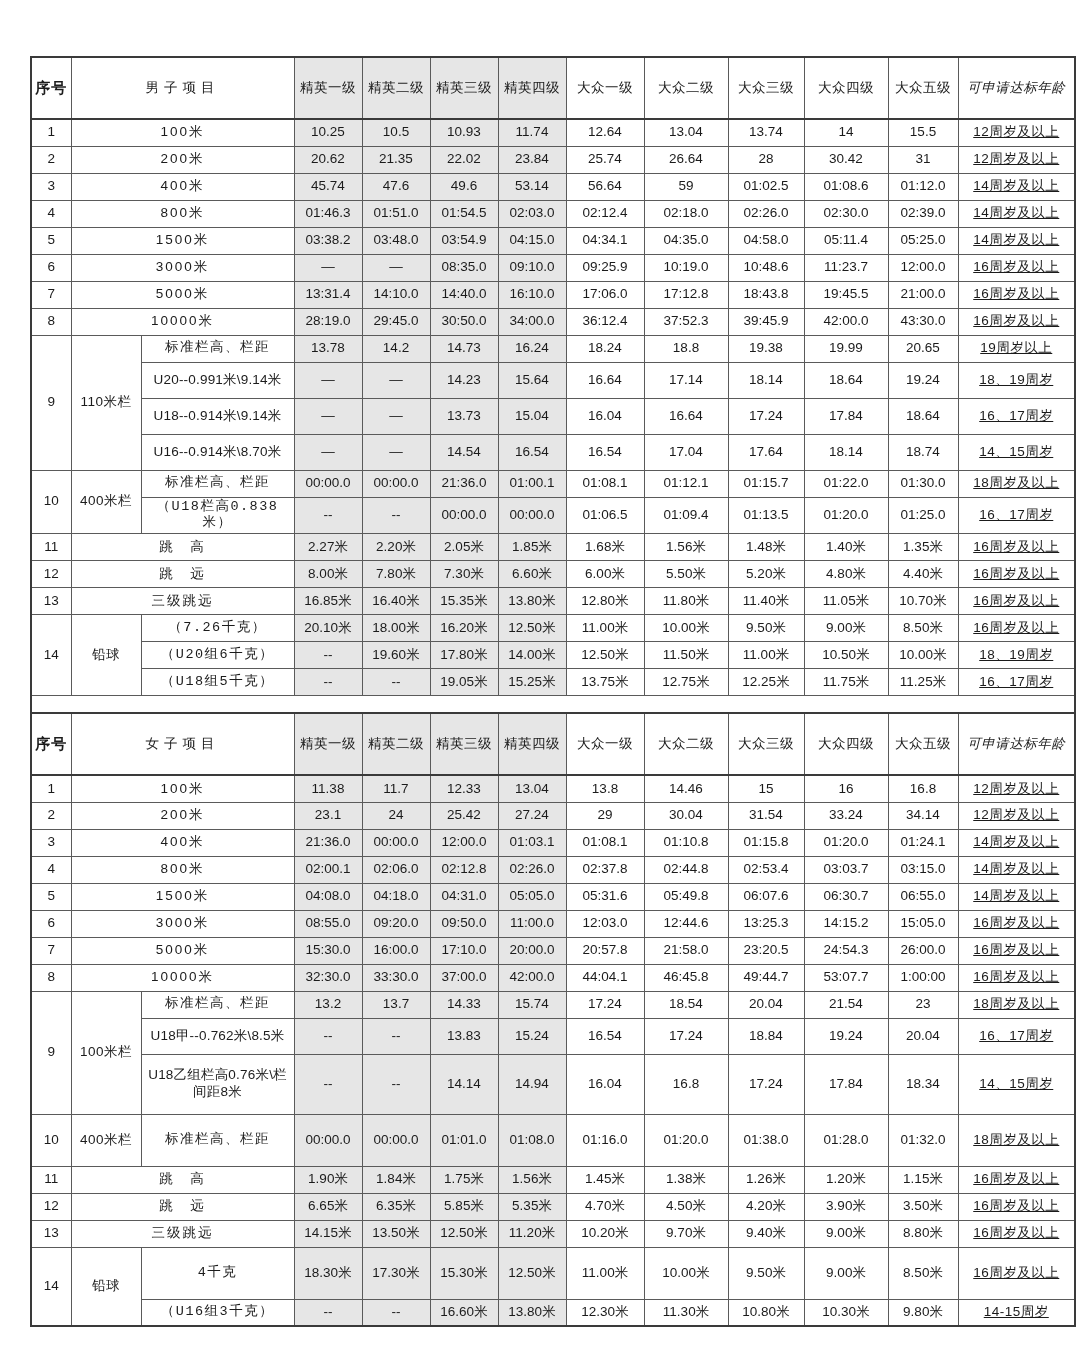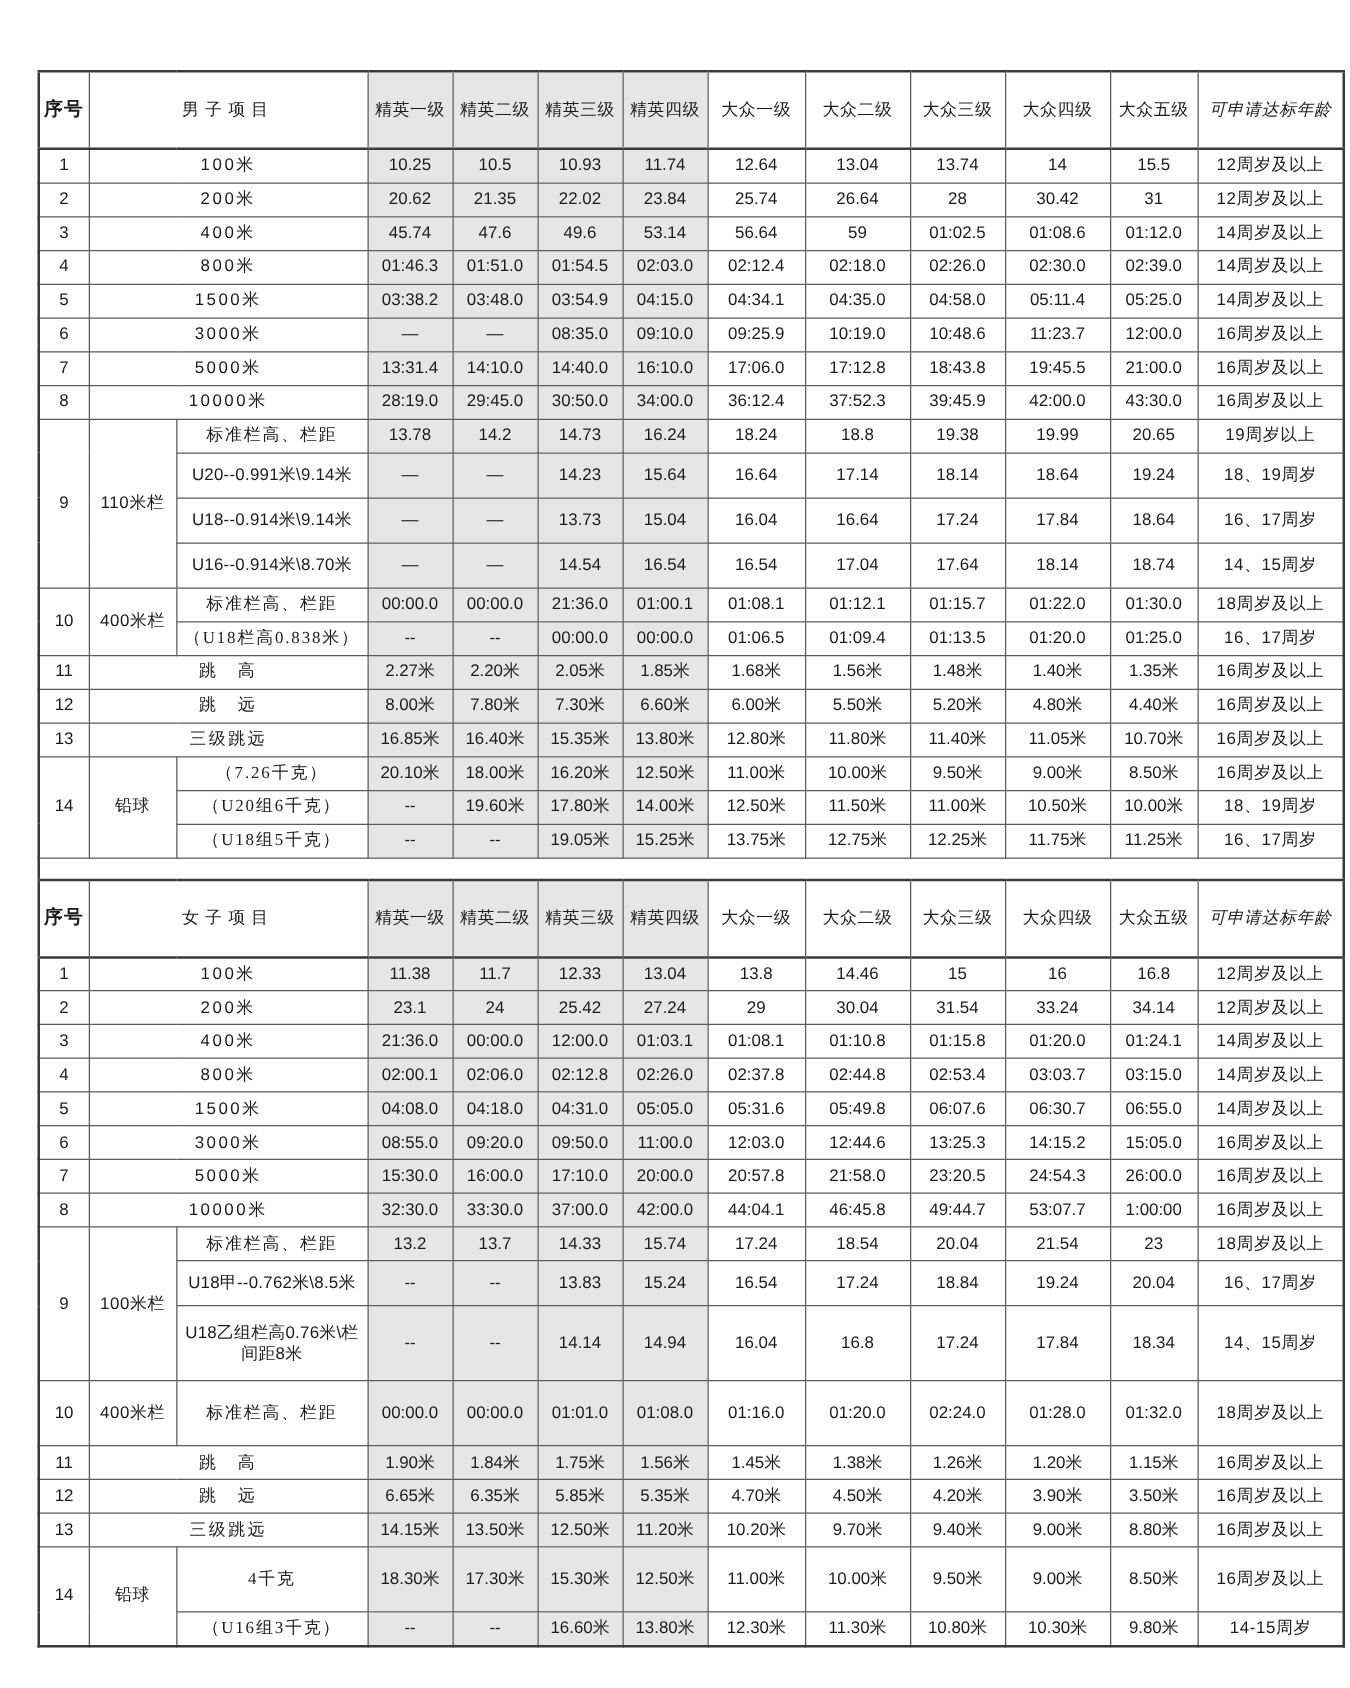--- a/index.html
+++ b/index.html
@@ -90,28 +90,29 @@
     font-family: "Liberation Serif", "DejaVu Serif", serif;
     font-size: 14px;
     letter-spacing: 0.5px;
   }
   td.sublabel {
     font-size: 14px;
     letter-spacing: 0.2px;
     font-family: "Liberation Sans", "DejaVu Sans", sans-serif;
   }
   td.sublabel.serifed {
-    font-family: Liberation Serif, serif;
+    font-family: Liberation Mono, monospace;
     letter-spacing: 1.5px;
     text-align: center;
   }
   td.age {
     font-family: "Liberation Serif", "DejaVu Serif", serif;
     font-size: 13.5px;
     letter-spacing: 0.5px;
+    text-decoration: underline;
   }
   td.val { font-size: 13.5px; }
   .r-normal { height: 27px; }
   .r-tall { height: 36px; }
   .r-xtall { height: 52px; }
   .r-xxtall { height: 60px; }
   .spacer-gap { height: 14px; border: none !important; }
 </style>
 </head>
 <body>
@@ -598,21 +599,21 @@
         <tr class="r-xtall">
           <td class="seq" rowspan="1">10</td>
           <td class="subgroup" rowspan="1">400米栏</td>
           <td class="sublabel serifed">标准栏高、栏距</td>
           <td class="val shaded">00:00.0</td>
           <td class="val shaded">00:00.0</td>
           <td class="val shaded">01:01.0</td>
           <td class="val shaded">01:08.0</td>
           <td class="val">01:16.0</td>
           <td class="val">01:20.0</td>
-          <td class="val">02:24.0</td>
+          <td class="val">01:38.0</td>
           <td class="val">01:28.0</td>
           <td class="val">01:32.0</td>
           <td class="age">18周岁及以上</td>
         </tr>
         <tr class="r-normal">
           <td class="seq">11</td>
           <td class="event" colspan="2">跳　高</td>
           <td class="val shaded">1.90米</td>
           <td class="val shaded">1.84米</td>
           <td class="val shaded">1.75米</td>

